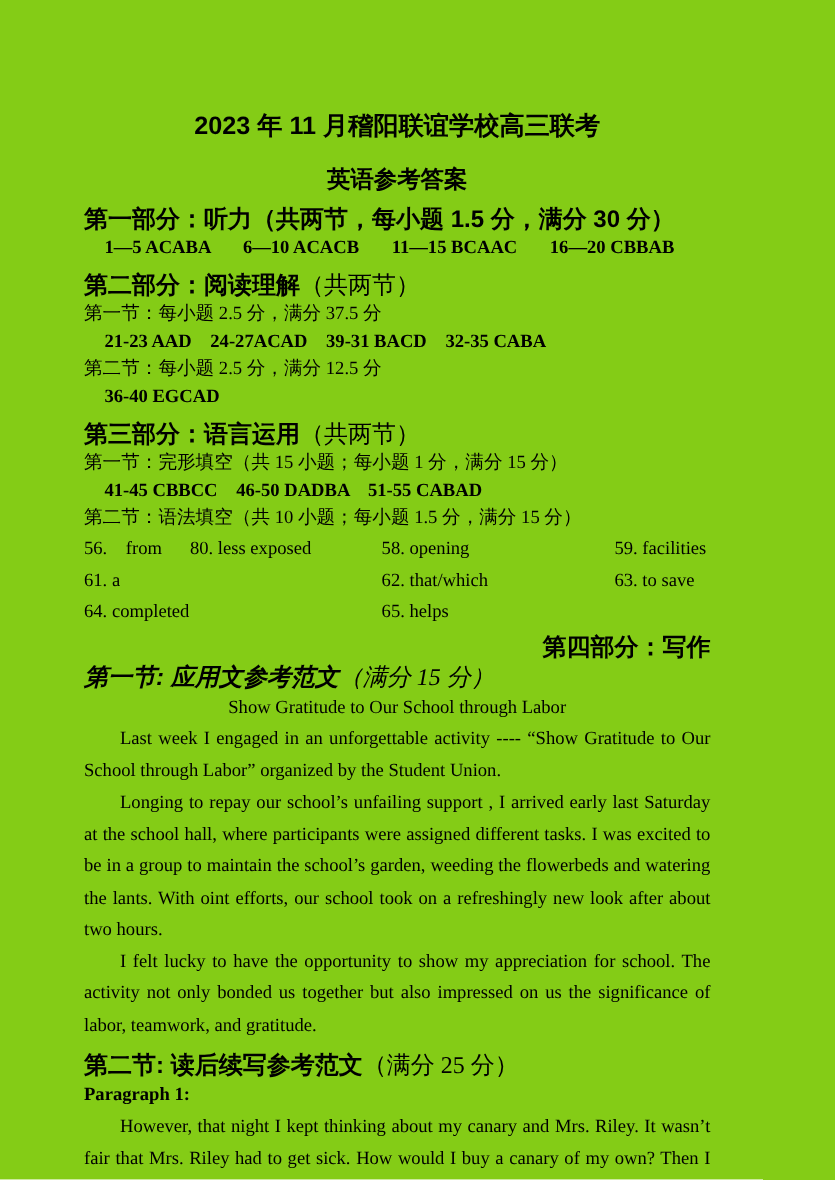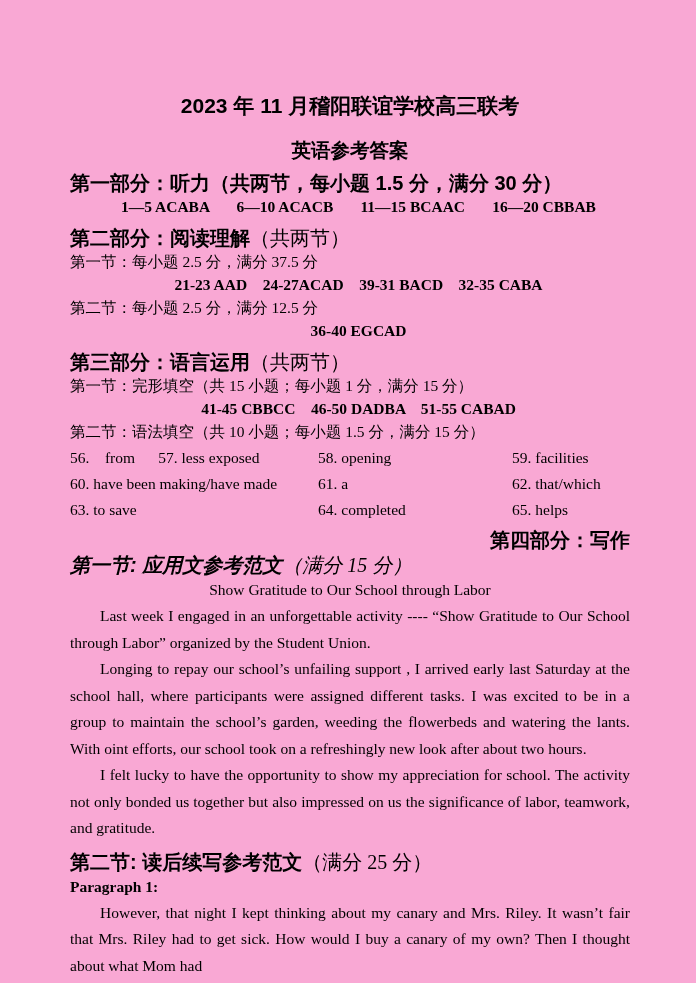--- a/index.html
+++ b/index.html
@@ -5,23 +5,23 @@
   html, body {
     margin: 0;
     padding: 0;
     background: #ffffff;
   }
   .page {
     position: relative;
     width: 696px;
     height: 983px;
     box-sizing: border-box;
-    background: #f9a8d4;
+    background: #84cc16;
     color: #000000;
-    padding: 92px 66px 0 70px;
+    padding: 92px 104px 0 70px;
     overflow: hidden;
     font-family: "Liberation Serif", "DejaVu Serif", serif;
     font-size: 15.5px;
     line-height: 23px;
   }
   .doc-title {
     text-align: center;
     font-family: "Liberation Sans", "DejaVu Sans", sans-serif;
     font-weight: bold;
     font-size: 21px;
@@ -47,21 +47,20 @@
   }
   .plain-cjk {
     font-family: "Liberation Serif", "DejaVu Serif", serif;
     font-weight: normal;
   }
   .answers-line {
     font-weight: bold;
     padding-left: 17px;
     white-space: pre-wrap;
     line-height: 23px;
-    text-align: center;
   }
   .sub-label {
     line-height: 23px;
   }
   .gap-md { }
   .gap-lg { margin-top: 8px; text-align: right; }
   .grammar-grid {
     display: grid;
     grid-template-columns: 248px 194px 1fr;
     row-gap: 3px;
@@ -108,24 +107,23 @@
   <div class="answers-line">21-23 AAD    24-27ACAD    39-31 BACD    32-35 CABA</div>
   <div class="sub-label">第二节：每小题 2.5 分，满分 12.5 分</div>
   <div class="answers-line">36-40 EGCAD</div>
 
   <div class="part-heading gap-md"><span class="bold-cjk">第三部分：语言运用</span><span class="plain-cjk">（共两节）</span></div>
   <div class="sub-label">第一节：完形填空（共 15 小题；每小题 1 分，满分 15 分）</div>
   <div class="answers-line">41-45 CBBCC    46-50 DADBA    51-55 CABAD</div>
   <div class="sub-label">第二节：语法填空（共 10 小题；每小题 1.5 分，满分 15 分）</div>
 
   <div class="grammar-grid">
-    <div class="grammar-cell">56.    from      57. less exposed</div>
+    <div class="grammar-cell">56.    from      80. less exposed</div>
     <div class="grammar-cell">58. opening</div>
     <div class="grammar-cell">59. facilities</div>
-    <div class="grammar-cell">60. have been making/have made</div>
     <div class="grammar-cell">61. a</div>
     <div class="grammar-cell">62. that/which</div>
     <div class="grammar-cell">63. to save</div>
     <div class="grammar-cell">64. completed</div>
     <div class="grammar-cell">65. helps</div>
   </div>
 
   <div class="part-heading bold-cjk gap-lg">第四部分：写作</div>
   <div class="part-heading" style="margin-top:2px;font-style:italic;"><span class="bold-cjk">第一节: 应用文参考范文</span><span class="plain-cjk">（满分 15 分）</span></div>
 

